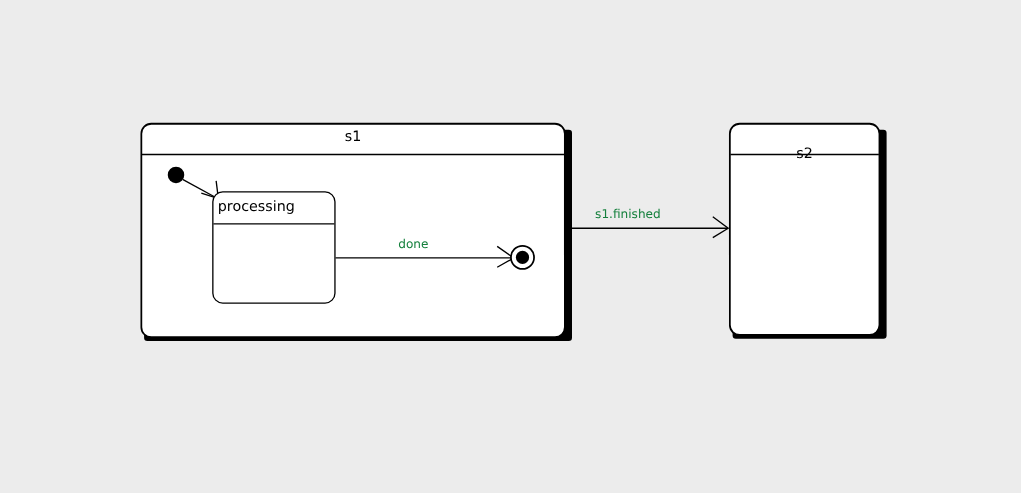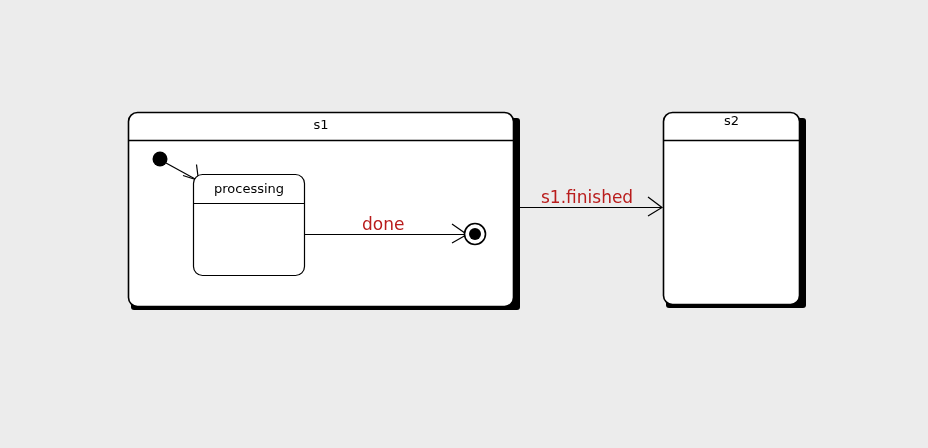--- a/index.html
+++ b/index.html
@@ -30,37 +30,37 @@
     font-family: "DejaVu Sans", sans-serif;
     font-size: 13px;
     color: #000000;
     text-align: center;
     white-space: nowrap;
     line-height: 1;
   }
   .edge-label {
     position: absolute;
     font-family: "DejaVu Sans", sans-serif;
-    font-size: 17px;
-    color: #b91c1c;
+    font-size: 11px;
+    color: #15803d;
     white-space: nowrap;
     line-height: 1;
   }
   .lbl-s1 {
     left: 128px;
     top: 118px;
     width: 386px;
   }
   .lbl-s2 {
     left: 663px;
-    top: 114px;
+    top: 134px;
     width: 137px;
   }
   .lbl-processing {
-    left: 193px;
+    left: 177px;
     top: 182px;
     width: 112px;
     text-align: center;
   }
   .lbl-done {
     left: 362px;
     top: 216px;
     text-align: center;
   }
   .lbl-s1finished {

